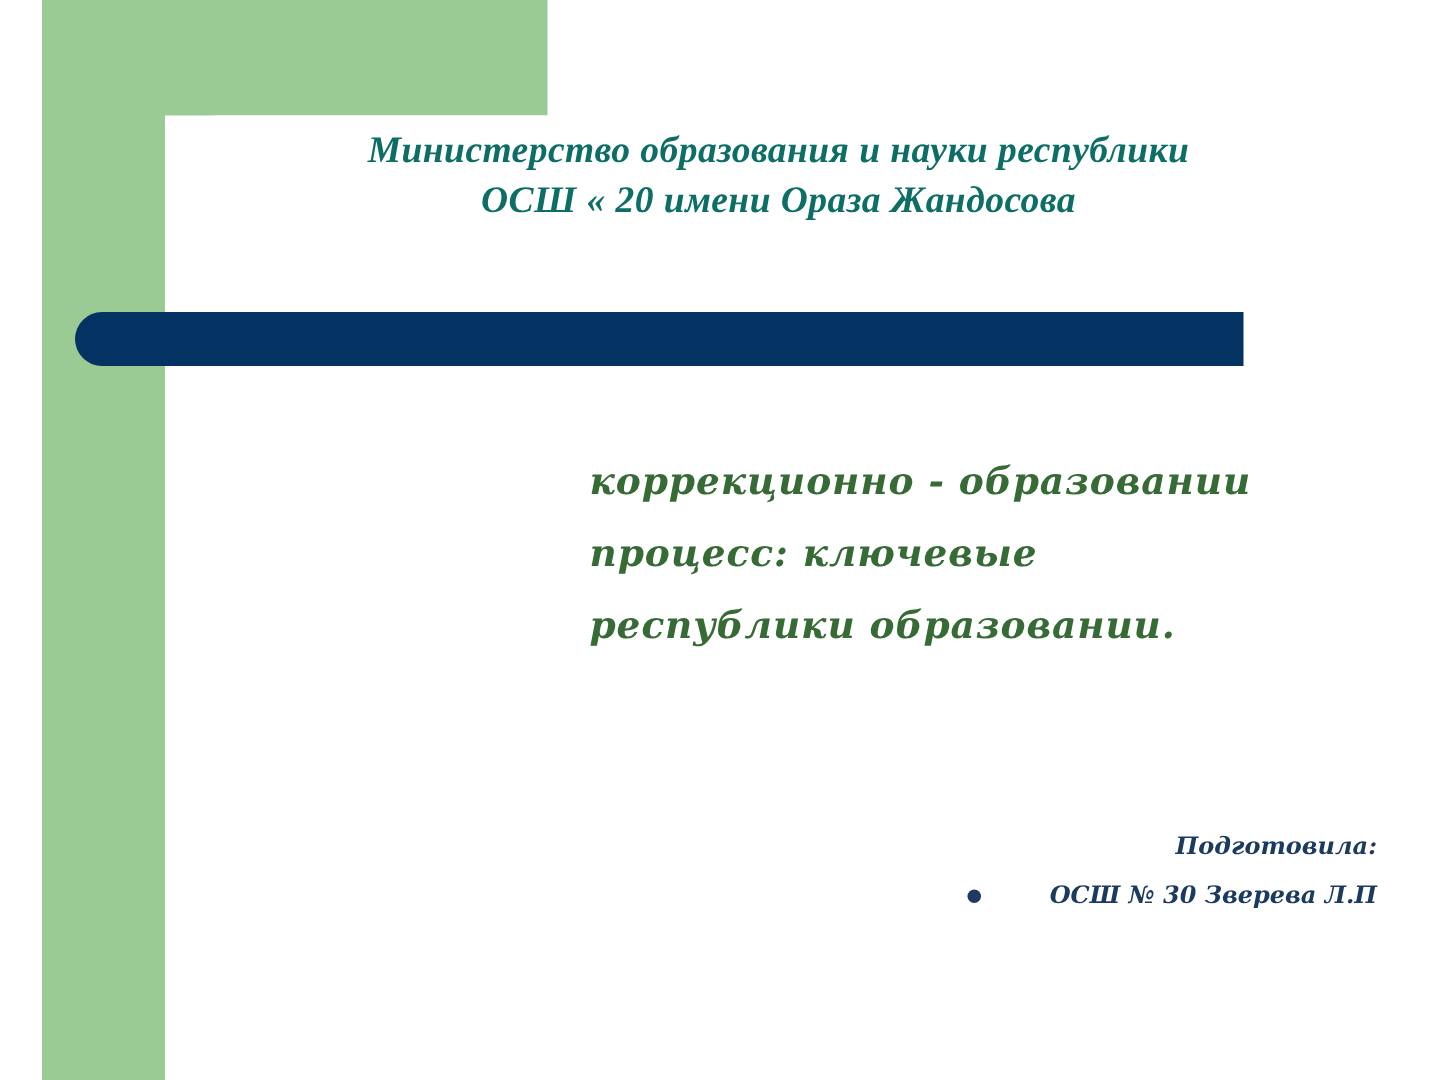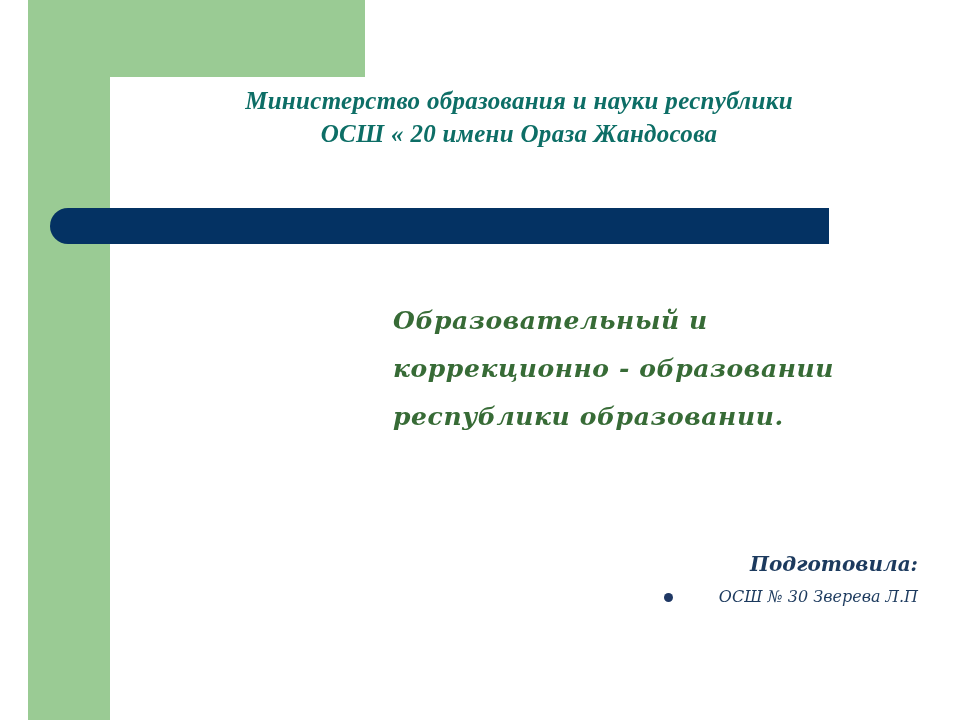--- a/index.html
+++ b/index.html
@@ -106,42 +106,42 @@
     top: 552px;
     width: 332px;
   }
   .author-prepared {
     display: block;
     text-align: right;
     color: #1C3A5E;
     font-family: "DejaVu Serif", "Liberation Serif", serif;
     font-weight: bold;
     font-style: italic;
-    font-size: 20px;
+    font-size: 16px;
     line-height: 24px;
     padding-right: 2px;
   }
   .author-row {
     display: flex;
     align-items: center;
     justify-content: flex-end;
     margin-top: 10px;
   }
   .author-bullet {
     width: 9px;
     height: 9px;
     border-radius: 50%;
     background: #1F3864;
     flex: 0 0 auto;
     margin-right: 46px;
   }
   .author-name {
     color: #1C3A5E;
     font-family: "DejaVu Serif", "Liberation Serif", serif;
-    font-weight: normal;
+    font-weight: bold;
     font-style: italic;
     font-size: 16px;
     line-height: 22px;
     white-space: nowrap;
     padding-right: 2px;
   }
 </style>
 </head>
 <body>
 
@@ -151,22 +151,22 @@
   <div class="green-left-column"></div>
   <div class="white-panel"></div>
   <div class="navy-bar"></div>
 
   <div class="title-block">
     <span class="title-line">Министерство образования и науки республики</span>
     <span class="title-line">ОСШ « 20 имени Ораза Жандосова</span>
   </div>
 
   <div class="body-block">
-    <span class="body-line">Образовательный и</span>
     <span class="body-line">коррекционно - образовании</span>
+    <span class="body-line">процесс: ключевые</span>
     <span class="body-line">республики образовании.</span>
   </div>
 
   <div class="author-block">
     <span class="author-prepared">Подготовила:</span>
     <div class="author-row">
       <span class="author-bullet"></span>
       <span class="author-name">ОСШ № 30 Зверева Л.П</span>
     </div>
   </div>

